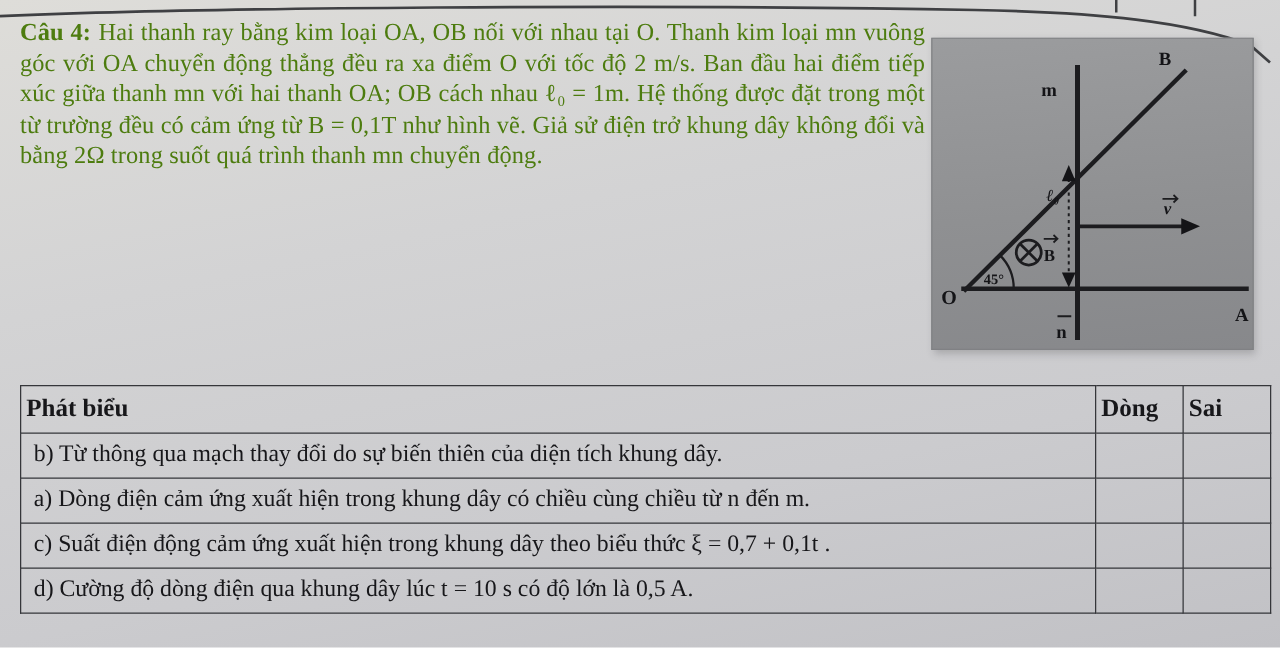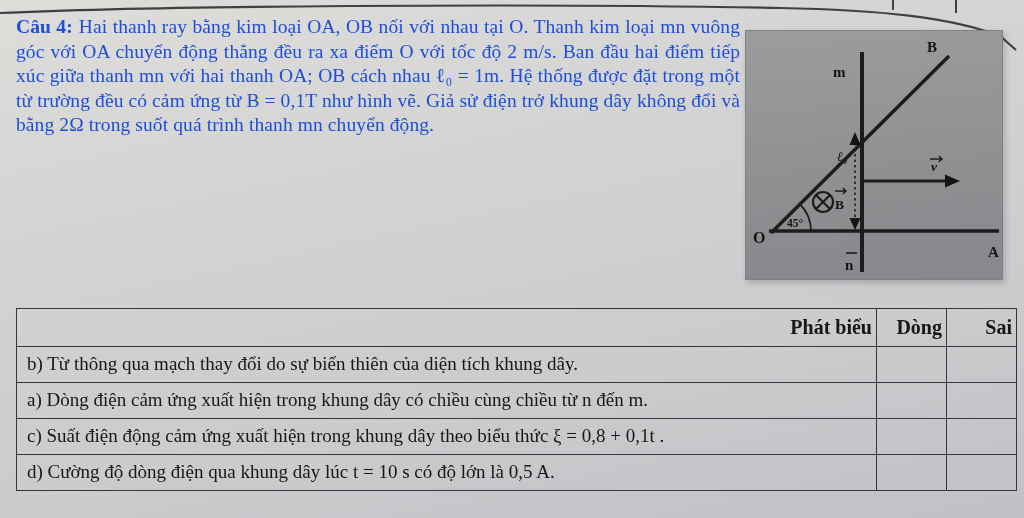--- a/index.html
+++ b/index.html
@@ -10,42 +10,42 @@
     background: linear-gradient(168deg, #deddd9 0%, #d3d3d4 35%, #cbcbce 70%, #c1c1c5 100%);
     color: #1b1b1e;
   }
   .top-rule {
     position: absolute; left: 0; top: 0; width: 1024px; height: 60px;
     pointer-events: none;
   }
   .question {
     position: absolute; left: 16px; top: 15px; width: 724px;
     font-size: 19.5px; line-height: 1.26; text-align: justify;
-    color: #1d4ed8; letter-spacing: 0.1px;
+    color: #4d7c0f; letter-spacing: 0.1px;
   }
   .q-label { font-weight: 700; margin-right: 6px; }
   .figure {
     position: absolute; left: 745px; top: 30px; width: 258px; height: 250px;
     background: linear-gradient(175deg, #9b9c9e 0%, #8f9092 55%, #87888b 100%);
     box-shadow: inset 0 0 0 1px #808184, 2px 3px 6px rgba(60,60,65,0.25);
   }
   .figure svg { display: block; }
   .fig-label { font-family: "Liberation Serif", "DejaVu Serif", serif; font-weight: 700; }
   .answer-table {
     position: absolute; left: 16px; top: 308px; width: 1000px;
     border-collapse: collapse; table-layout: fixed;
     font-size: 19px; color: #17171a;
   }
   .answer-table td {
     border: 1.6px solid #35363a;
     padding: 3px 8px 5px 10px;
     vertical-align: middle;
     overflow: hidden; white-space: nowrap;
   }
-  .answer-table .hdr { height: 38px; font-weight: 700; text-align: right; font-size: 20px; padding: 2px 4px; }
+  .answer-table .hdr { height: 38px; font-weight: 700; text-align: left; font-size: 20px; padding: 2px 4px; }
   .answer-table .stmt-row td { height: 36px; }
   .col-stmt { width: 860px; }
   .col-ans  { width: 70px; }
   .ans-cell { background: transparent; }
 </style>
 </head>
 <body>
 
 <svg class="top-rule" width="1024" height="60" viewBox="0 0 1024 60">
   <path d="M0,13 C150,6 520,3 780,8 C880,10 950,17 1000,36 L1016,50" fill="none" stroke="#3f4043" stroke-width="2.2"></path>
@@ -113,21 +113,21 @@
     <td>b) Từ thông qua mạch thay đổi do sự biến thiên của diện tích khung dây.</td>
     <td class="ans-cell"></td>
     <td class="ans-cell"></td>
   </tr>
   <tr class="stmt-row">
     <td>a) Dòng điện cảm ứng xuất hiện trong khung dây có chiều cùng chiều từ n đến m.</td>
     <td class="ans-cell"></td>
     <td class="ans-cell"></td>
   </tr>
   <tr class="stmt-row">
-    <td>c) Suất điện động cảm ứng xuất hiện trong khung dây theo biểu thức ξ =  0,8 + 0,1t .</td>
+    <td>c) Suất điện động cảm ứng xuất hiện trong khung dây theo biểu thức ξ =  0,7 + 0,1t .</td>
     <td class="ans-cell"></td>
     <td class="ans-cell"></td>
   </tr>
   <tr class="stmt-row">
     <td>d) Cường độ dòng điện qua khung dây lúc t = 10 s có độ lớn là 0,5 A.</td>
     <td class="ans-cell"></td>
     <td class="ans-cell"></td>
   </tr>
 </tbody>
   </table>

